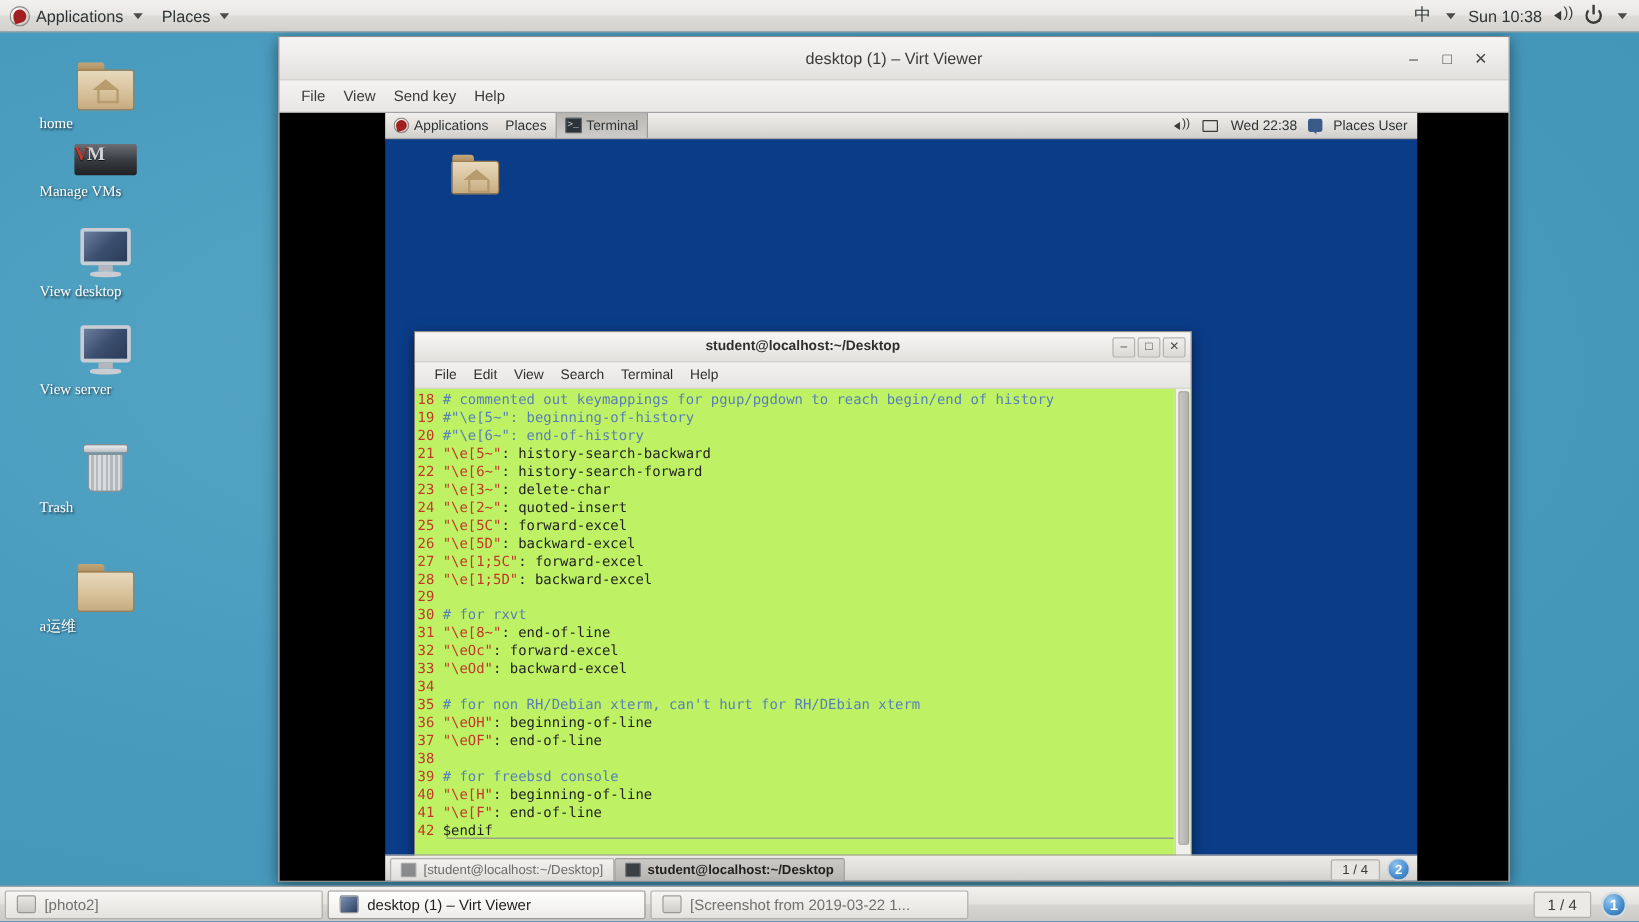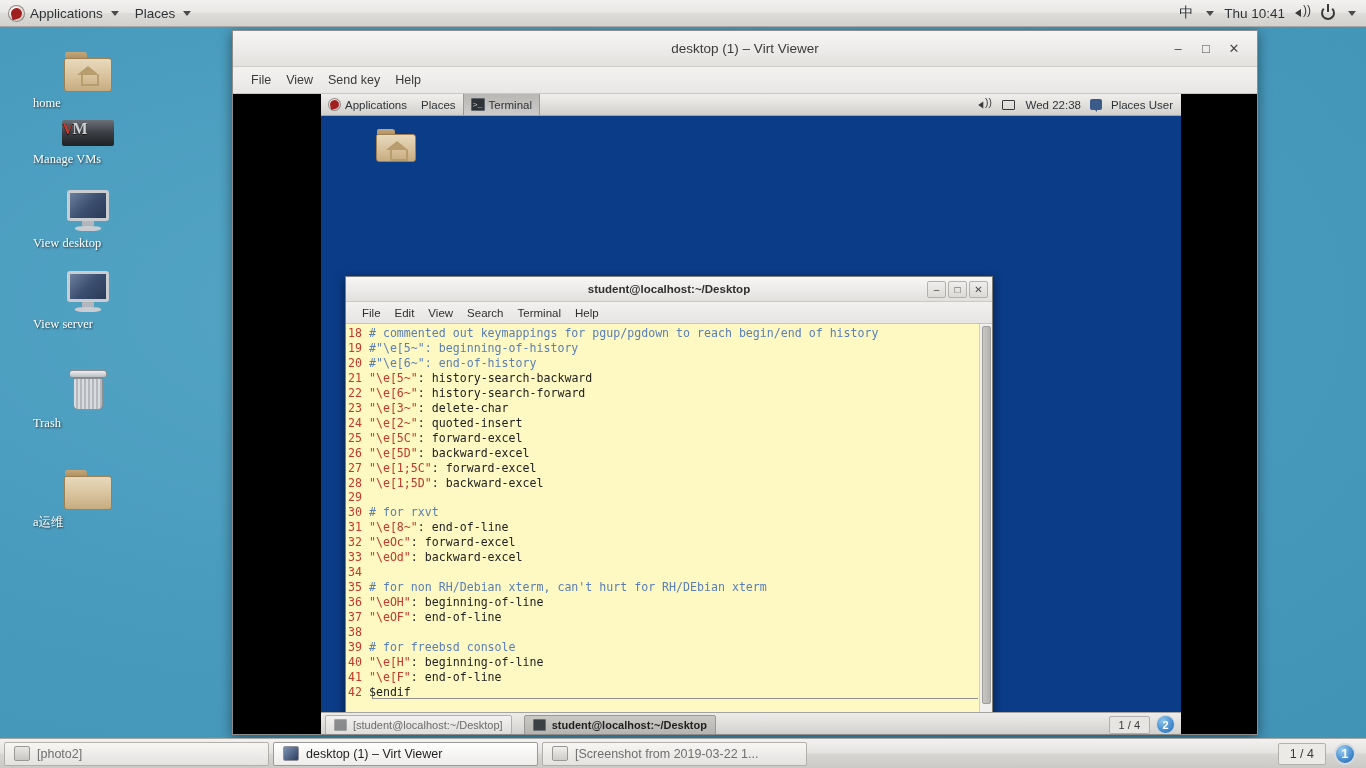--- a/index.html
+++ b/index.html
@@ -252,21 +252,21 @@
   }
   #term-menubar {
     height: 22px; flex:0 0 22px;
     background: linear-gradient(to bottom,#f2f1ef,#e7e5e3);
     border-bottom: 1px solid #c7c5c2;
     display:flex; align-items:center; gap:2px; padding-left:10px;
     font-size: 11.5px; color:#2f2f2f;
   }
   #term-menubar .mi { padding: 2px 6px; cursor: default; }
   #term-body {
-    flex: 1 1 auto; position: relative; background: #fef9c3;
+    flex: 1 1 auto; position: relative; background: #bef264;
     display: flex;
   }
   #term-text {
     flex: 1 1 auto; padding: 2px 0 0 2px;
     font-family: "DejaVu Sans Mono", "Liberation Mono", monospace;
     font-size: 11.6px; line-height: 14.95px;
     overflow: hidden; white-space: pre;
   }
   .ln { color: #c0392b; }
   .code-default { color: #222222; }
@@ -289,21 +289,21 @@
     position:absolute; left:2px; top:2px; width:9px; height: 378px;
     background: linear-gradient(to right,#c9c7c4,#b4b2af);
     border: 1px solid #a09e9b; border-radius: 2px;
   }
 
   
   #guest-bottom-panel {
     position:absolute; left:0; bottom:0; width:860px; height:24px;
     background: linear-gradient(to bottom,#eeecea 0%, #e0dedb 50%, #cfcdca 100%);
     border-top: 1px solid #a6a4a1;
-    display:flex; align-items:center; padding: 0 4px; gap: 12px;
+    display:flex; align-items:center; padding: 0 4px; gap: 0;
     font-size: 11px; color:#2e3436;
   }
   .task-btn {
     height: 20px; display:flex; align-items:center; gap:6px;
     padding: 0 8px; border:1px solid #b2b0ad; border-radius:2px;
     background: linear-gradient(to bottom,#f3f2f0,#dfddda);
     color:#6b6b6b; cursor:default; max-width: 215px;
     overflow:hidden; white-space: nowrap;
   }
   .task-btn.active {
@@ -377,21 +377,21 @@
     <span>Applications</span>
     <span class="caret-down"></span>
   </div>
   <div class="panel-menu">
     <span>Places</span>
     <span class="caret-down"></span>
   </div>
   <div id="host-panel-right">
     <span class="ime-label">中</span>
     <span class="caret-down"></span>
-    <span>Thu 10:41</span>
+    <span>Sun 10:38</span>
     <span class="spk-icon"></span>
     <span class="power-icon"></span>
     <span class="caret-down"></span>
   </div>
 </div>
 
 <div class="desk-icon" style="left:33px; top:52px;">
   <span class="glyph folder-ico">
     <span class="tab"></span>
       <span class="body"></span>

